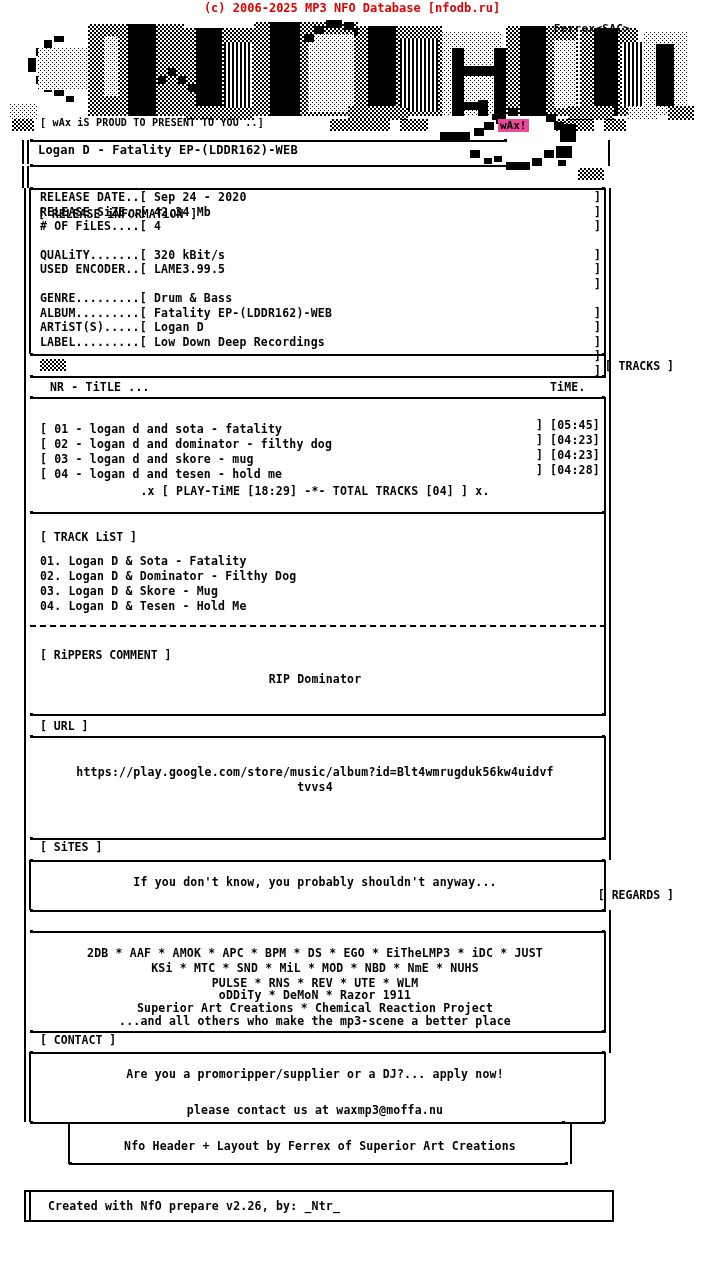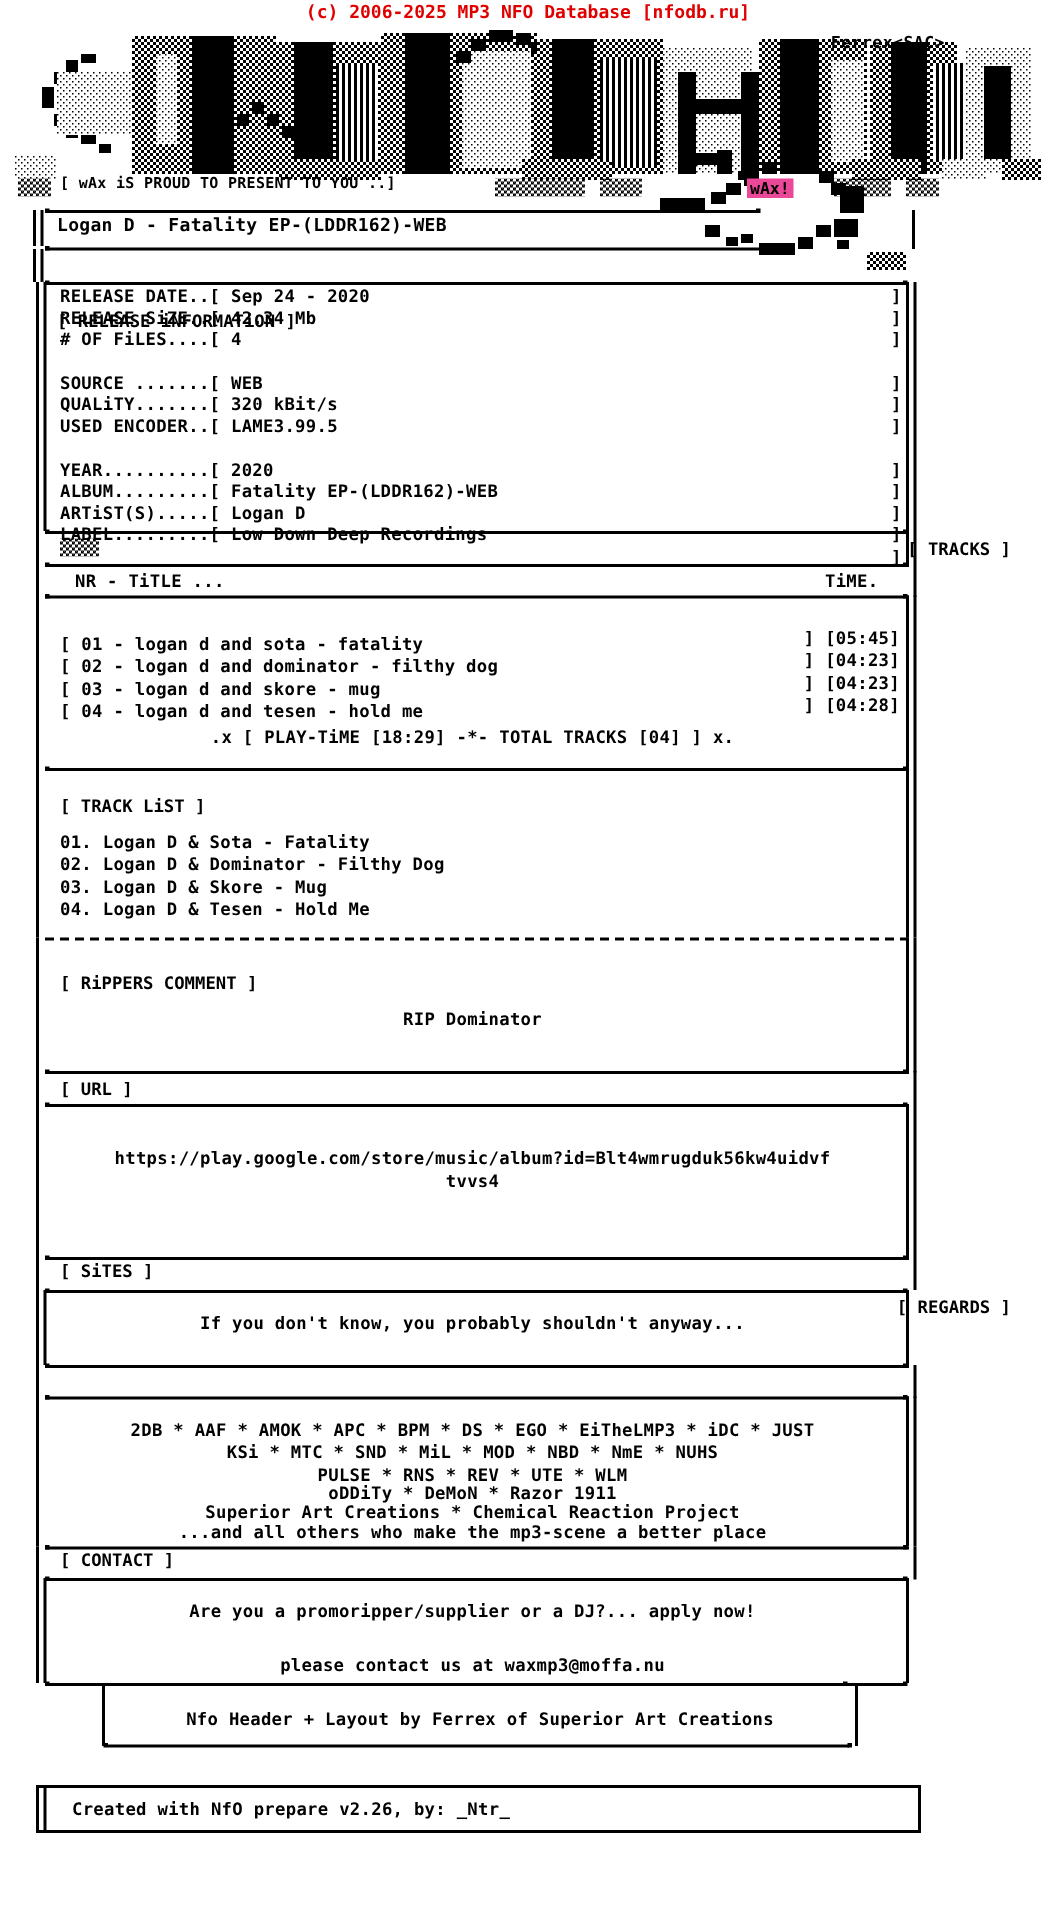--- a/index.html
+++ b/index.html
@@ -273,25 +273,24 @@
   <div class="vrule" style="left:609px;top:188px;height:166px;"></div>
   <div class="rule" style="left:30px;top:354px;width:576px;"></div>
   <div class="tick" style="left:30px;top:353px;"></div>
   <div class="tick" style="left:602px;top:353px;"></div>
 
   <div style="position:absolute;left:40px;top:190px;width:560px;">
     <div class="body-text" style="position:relative;left:0;top:0;"><span>RELEASE DATE..[</span> <span>Sep 24 - 2020</span></div>
     <div class="body-text" style="position:relative;left:0;top:0;"><span>RELEASE SiZE..[</span> <span>42.34 Mb</span></div>
     <div class="body-text" style="position:relative;left:0;top:0;"><span># OF FiLES....[</span> <span>4</span></div>
     <div class="body-text" style="position:relative;height:14px;">&nbsp;</div>
-    <div class="body-text" style="position:relative;"><span>SOURCE .......[</span> <span>WEB</span></div>
     <div class="body-text" style="position:relative;"><span>QUALiTY.......[</span> <span>320 kBit/s</span></div>
     <div class="body-text" style="position:relative;"><span>USED ENCODER..[</span> <span>LAME3.99.5</span></div>
     <div class="body-text" style="position:relative;height:14px;">&nbsp;</div>
-    <div class="body-text" style="position:relative;"><span>YEAR..........[</span> <span>2020</span></div>
+    <div class="body-text" style="position:relative;"><span>GENRE.........[</span> <span>Drum &amp; Bass</span></div>
     <div class="body-text" style="position:relative;"><span>ALBUM.........[</span> <span>Fatality EP-(LDDR162)-WEB</span></div>
     <div class="body-text" style="position:relative;"><span>ARTiST(S).....[</span> <span>Logan D</span></div>
     <div class="body-text" style="position:relative;"><span>LABEL.........[</span> <span>Low Down Deep Recordings</span></div>
   </div>
 
   <div style="position:absolute;left:594px;top:190px;">
     <div class="body-text" style="position:relative;">]</div>
     <div class="body-text" style="position:relative;">]</div>
     <div class="body-text" style="position:relative;">]</div>
     <div class="body-text" style="position:relative;height:14px;">&nbsp;</div>
@@ -405,21 +404,21 @@
   <div class="vrule" style="left:604px;top:860px;height:50px;"></div>
   <div class="body-text centered" style="left:32px;top:875px;width:566px;">If you don't know, you probably shouldn't anyway...</div>
   <div class="rule" style="left:30px;top:910px;width:576px;"></div>
   <div class="tick" style="left:30px;top:909px;"></div>
   <div class="tick" style="left:602px;top:909px;"></div>
 </div>
 
 <div>
   <div class="vrule" style="left:24px;top:910px;height:22px;"></div>
   <div class="vrule" style="left:609px;top:910px;height:22px;"></div>
-  <div class="sec-title" style="position:absolute;right:30px;top:864px;">[ REGARDS ]</div>
+  <div class="sec-title" style="position:absolute;right:30px;top:888px;">[ REGARDS ]</div>
   <div class="rule" style="left:30px;top:931px;width:576px;"></div>
   <div class="tick" style="left:30px;top:930px;"></div>
   <div class="tick" style="left:602px;top:930px;"></div>
   <div class="vrule" style="left:24px;top:931px;height:100px;"></div>
   <div class="vrule" style="left:604px;top:931px;height:100px;"></div>
   <div class="vrule" style="left:609px;top:931px;height:100px;"></div>
   <div class="body-text centered" style="left:32px;top:946px;width:566px;">2DB * AAF * AMOK * APC * BPM * DS * EGO * EiTheLMP3 * iDC * JUST</div>
   <div class="body-text centered" style="left:32px;top:961px;width:566px;">KSi * MTC * SND * MiL * MOD * NBD * NmE * NUHS</div>
   <div class="body-text centered" style="left:32px;top:976px;width:566px;">PULSE * RNS * REV * UTE * WLM</div>
   <div class="body-text centered" style="left:32px;top:988px;width:566px;">oDDiTy * DeMoN * Razor 1911</div>

